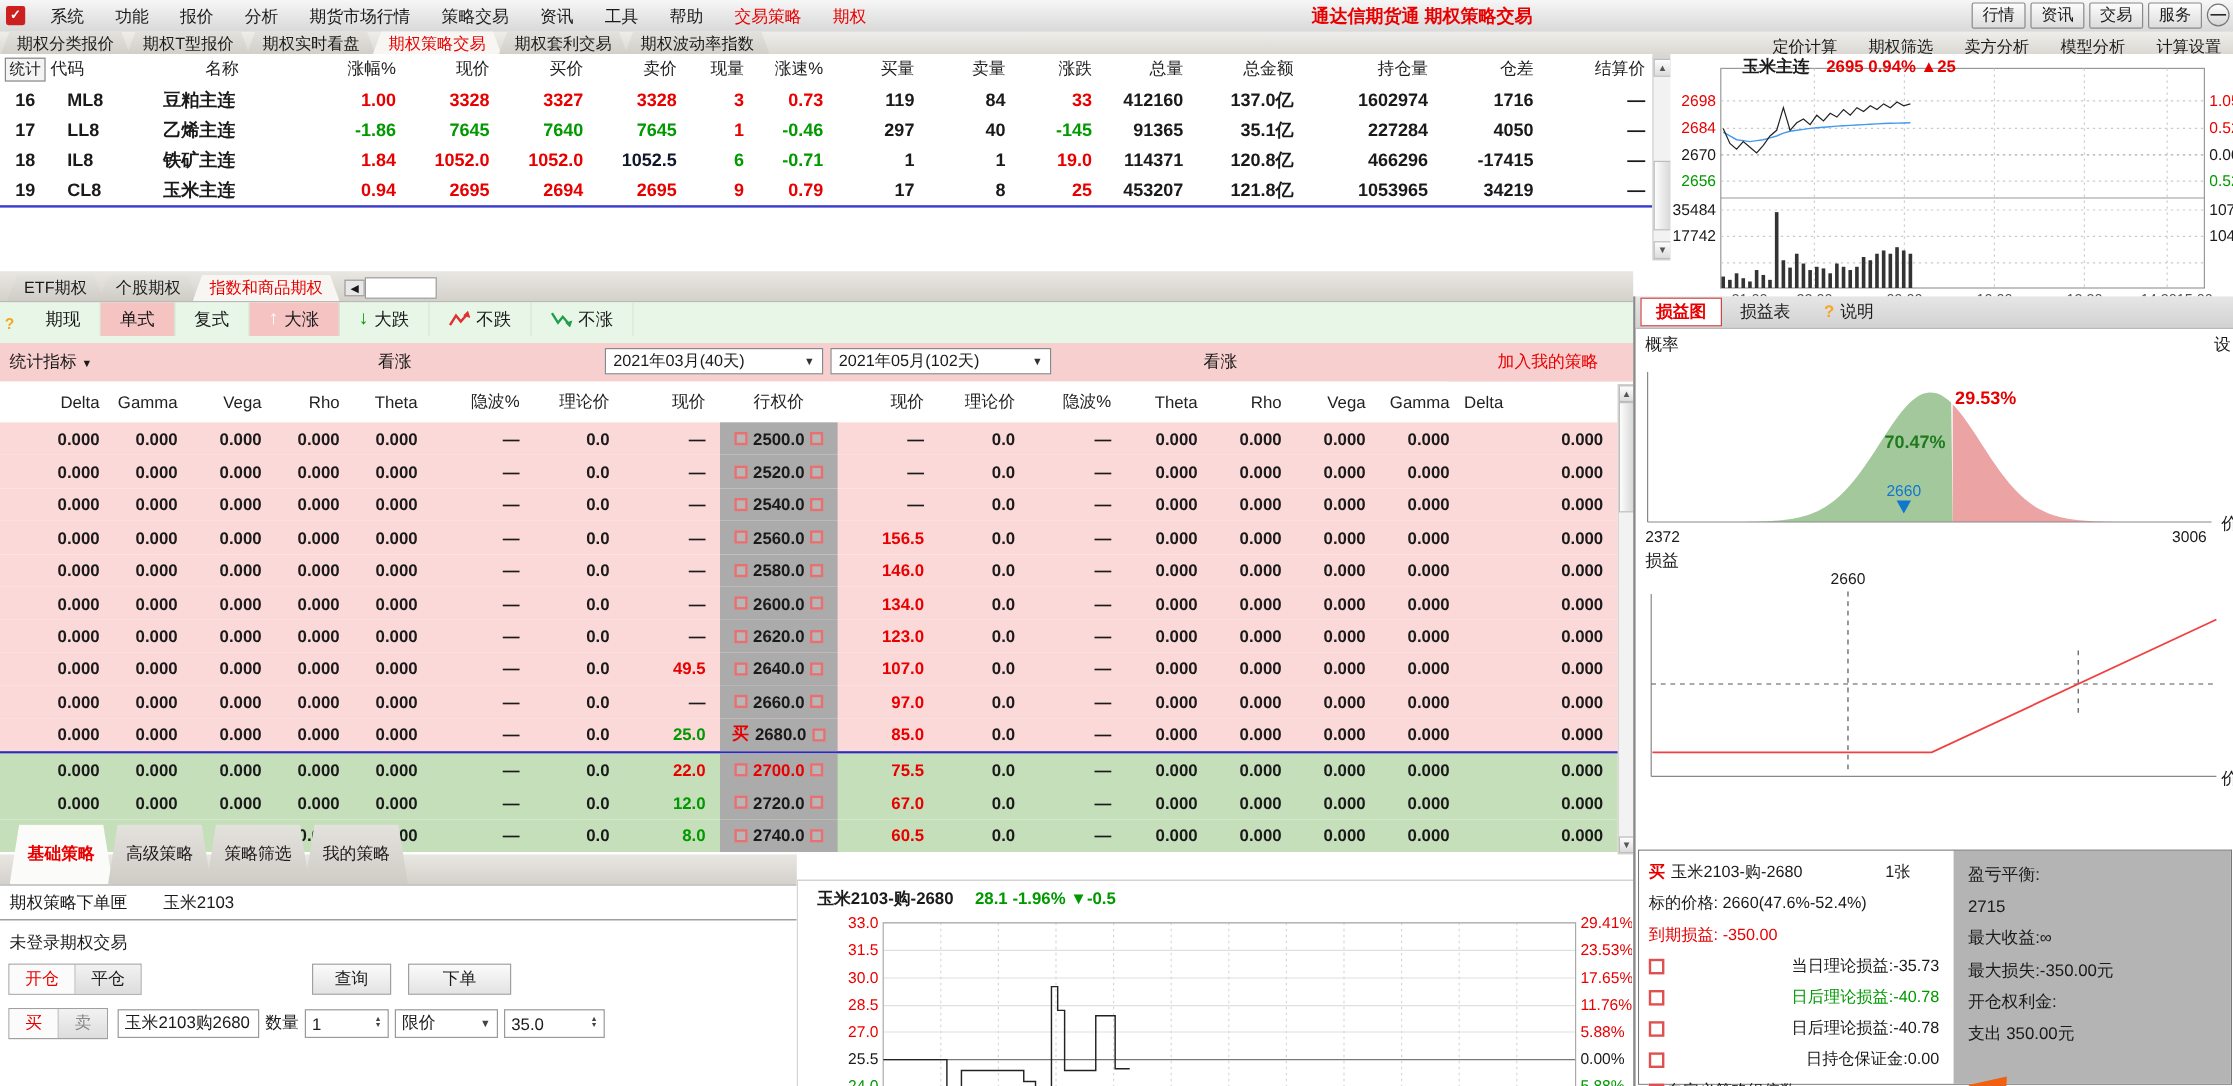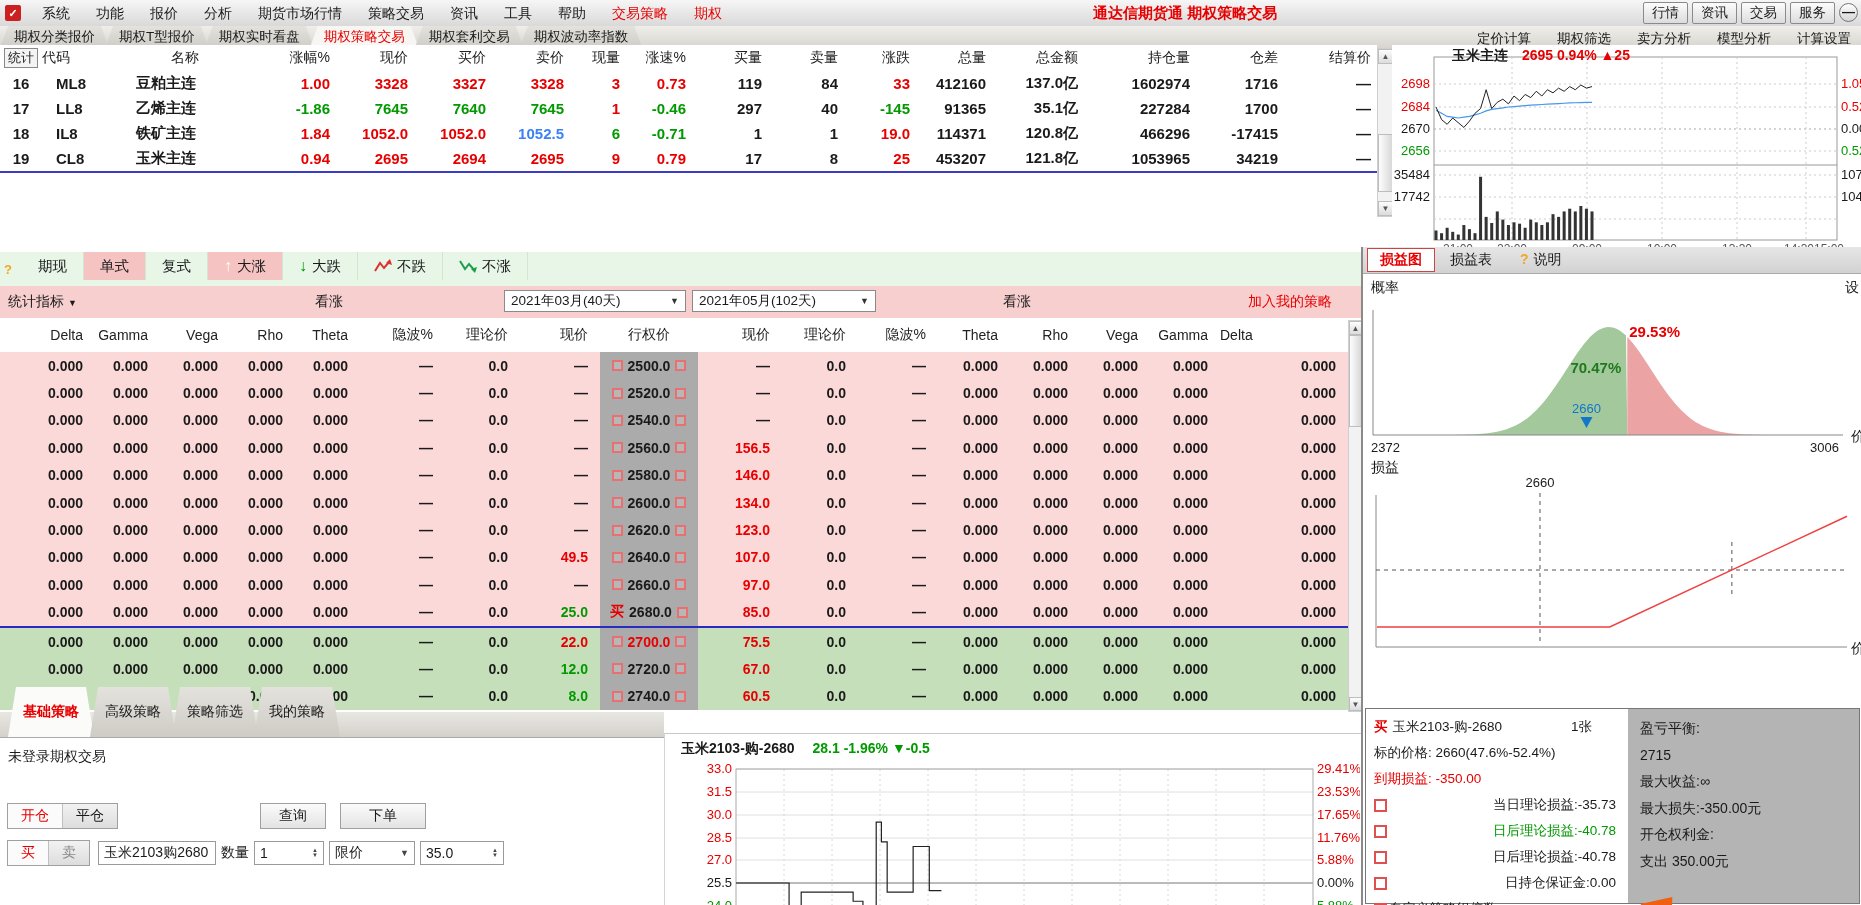--- a/index.html
+++ b/index.html
@@ -214,31 +214,31 @@
           <div class="num" style="color: rgb(0, 153, 0);">7640</div>
           <div class="num" style="color: rgb(0, 153, 0);">7645</div>
           <div class="num" style="color: rgb(232, 0, 0);">1</div>
           <div class="num" style="color: rgb(0, 153, 0);">-0.46</div>
           <div class="num" style="color: rgb(26, 26, 26);">297</div>
           <div class="num" style="color: rgb(26, 26, 26);">40</div>
           <div class="num" style="color: rgb(0, 153, 0);">-145</div>
           <div class="num" style="color: rgb(26, 26, 26);">91365</div>
           <div class="num" style="color: rgb(26, 26, 26);">35.1亿</div>
           <div class="num" style="color: rgb(26, 26, 26);">227284</div>
-          <div class="num" style="color: rgb(26, 26, 26);">1700</div>
+          <div class="num" style="color: rgb(26, 26, 26);">4050</div>
           <div class="num" style="color: rgb(26, 26, 26);">—</div>
         </div>
         <div class="fut-grid fut-row">
           <div class="idx">18</div>
           <div style="padding-left: 14px;">IL8</div>
           <div style="padding-left: 16px;">铁矿主连</div>
           <div class="num" style="color: rgb(232, 0, 0);">1.84</div>
           <div class="num" style="color: rgb(232, 0, 0);">1052.0</div>
           <div class="num" style="color: rgb(232, 0, 0);">1052.0</div>
-          <div class="num" style="color: #3b82f6;">1052.5</div>
+          <div class="num" style="color: #0f172a;">1052.5</div>
           <div class="num" style="color: rgb(0, 153, 0);">6</div>
           <div class="num" style="color: rgb(0, 153, 0);">-0.71</div>
           <div class="num" style="color: rgb(26, 26, 26);">1</div>
           <div class="num" style="color: rgb(26, 26, 26);">1</div>
           <div class="num" style="color: rgb(232, 0, 0);">19.0</div>
           <div class="num" style="color: rgb(26, 26, 26);">114371</div>
           <div class="num" style="color: rgb(26, 26, 26);">120.8亿</div>
           <div class="num" style="color: rgb(26, 26, 26);">466296</div>
           <div class="num" style="color: rgb(26, 26, 26);">-17415</div>
           <div class="num" style="color: rgb(26, 26, 26);">—</div>
@@ -336,20 +336,29 @@
         <rect x="165.07142857142856" y="171.88" width="3" height="23.12" fill="#333"></rect>
         <rect x="170.64285714285714" y="166.44" width="3" height="28.56" fill="#333"></rect>
         <rect x="176.21428571428572" y="163.72" width="3" height="31.28" fill="#333"></rect>
         <rect x="181.78571428571428" y="166.44" width="3" height="28.56" fill="#333"></rect>
         <rect x="187.35714285714286" y="161" width="3" height="34" fill="#333"></rect>
         <rect x="192.92857142857142" y="163.72" width="3" height="31.28" fill="#333"></rect>
         <rect x="198.5" y="166.44" width="3" height="28.56" fill="#333"></rect>
       </svg>
   </div>
 
+  <div id="chain-tabs" class="abs">
+      <div class="ftab">ETF期权</div>
+      <div class="ftab">个股期权</div>
+      <div class="ftab active" style="color: rgb(232, 0, 0);">指数和商品期权</div>
+      <div id="chain-scrollbox">
+        <span class="mini-arrow-btn">◀</span>
+        <span class="mini-white"></span>
+      </div>
+    </div>
 
   <div id="chain-toolbar" class="abs">
     <span id="tb-help">?</span>
     <div id="tb-btns" style="display:flex;height:100%;align-items:stretch;">
         <div class="tb-btn">
           <span>期现</span>
         </div>
         <div class="tb-btn sel">
           <span>单式</span>
         </div>
@@ -740,20 +749,23 @@
       </div>
     </div>
 
   <div id="order" class="abs">
     <div id="order-tabs">
         <div class="otab active">基础策略</div>
         <div class="otab">高级策略</div>
         <div class="otab">策略筛选</div>
         <div class="otab">我的策略</div>
       </div>
+    <div id="order-sub">
+      <span>期权策略下单匣</span><b>玉米2103</b>
+    </div>
     <div id="login-line">未登录期权交易</div>
     <div id="oc-row">
       <div class="seg">
         <span class="sg on">开仓</span>
         <span class="sg">平仓</span>
       </div>
       <span class="btn" style="margin-left:142px;">查询</span>
       <span class="btn" style="margin-left:14px;padding:3px 28px;">下单</span>
     </div>
     <div id="ord-widgets">

